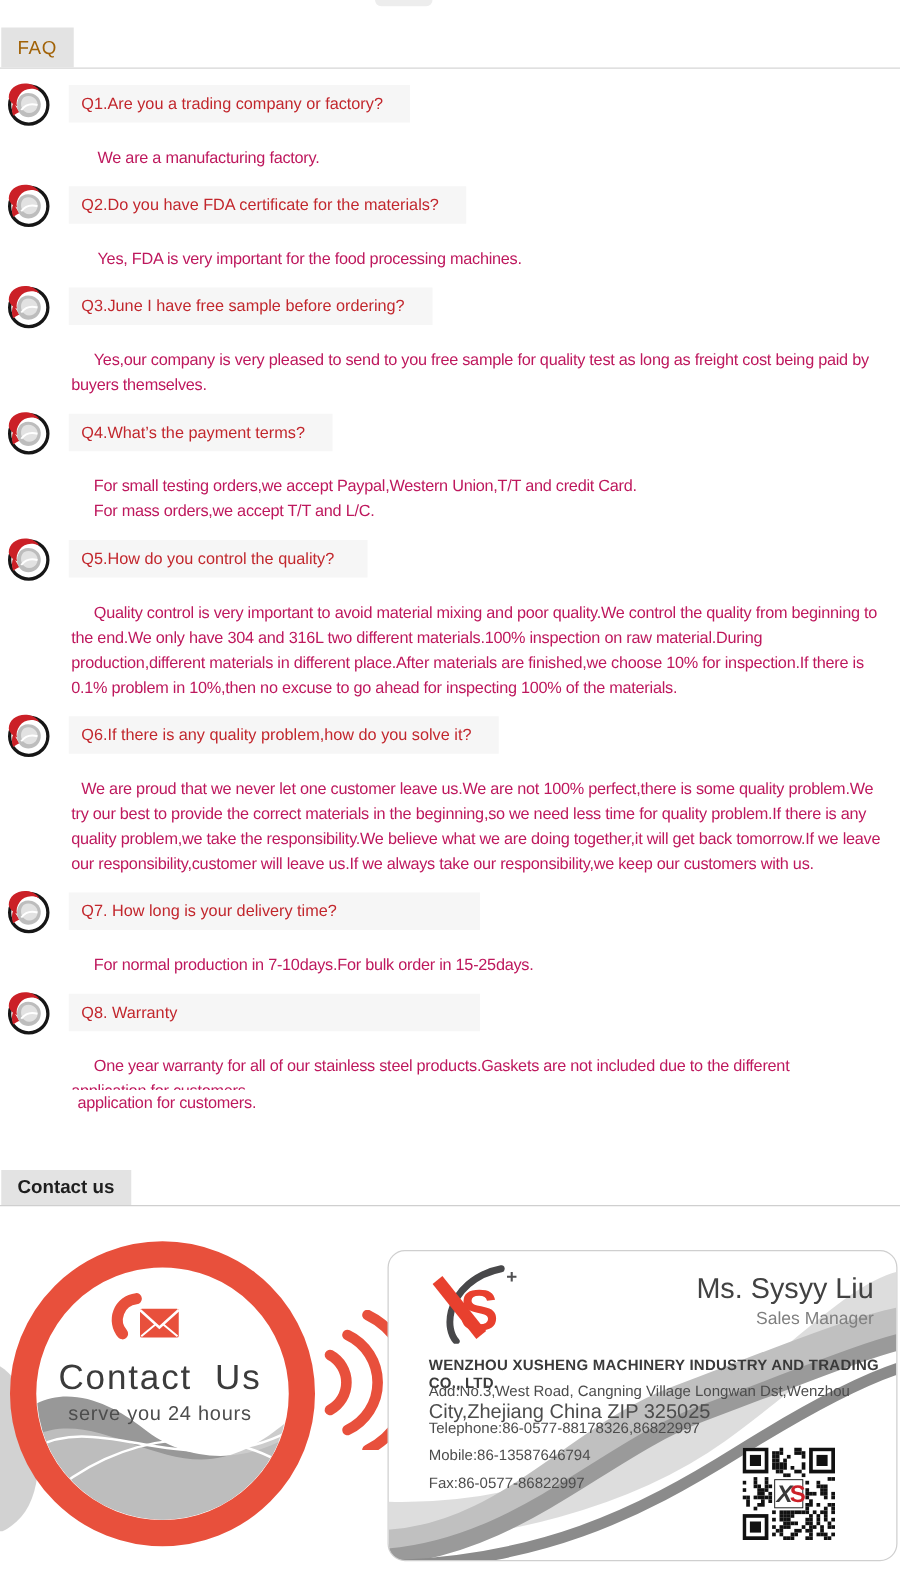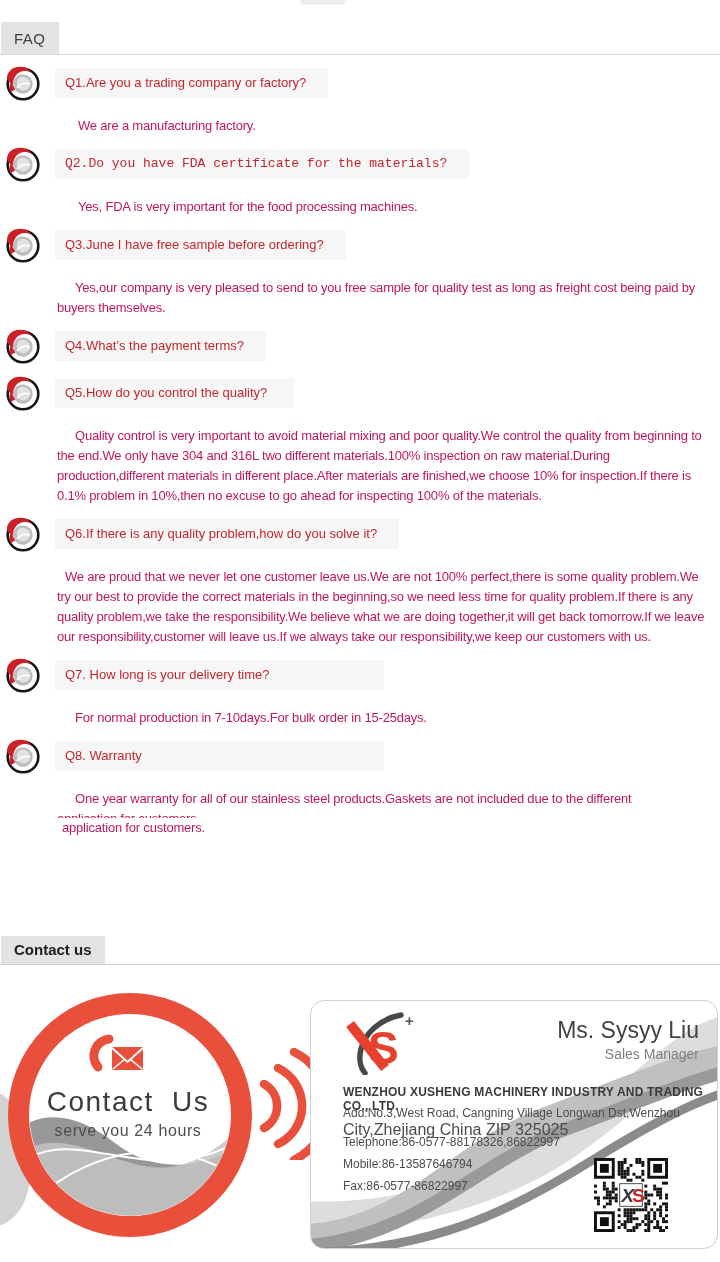--- a/index.html
+++ b/index.html
@@ -3,21 +3,21 @@
 <meta charset="utf-8">
 <style>
   html,body{margin:0;padding:0;background:#fff;}
   .page{position:relative;width:720px;height:1262px;overflow:hidden;background:#fff;
         font-family:"Liberation Sans",sans-serif;color:#1c1c1c;}
   .smudge{position:absolute;top:0;left:300px;width:46px;height:5px;background:#ededed;border-radius:0 0 10px 10px;}
 
   
   .tab-row{position:relative;margin-top:22px;border-bottom:1px solid #d6d6d6;padding-left:1px;}
   .tab{display:inline-block;background:var(--tab-bg,#e3e3e3);padding:8px 13px 7px;font-size:15px;
-       color:#404040;letter-spacing:.5px;}
+       color:#a16207;letter-spacing:.5px;}
   .contact-row{position:absolute;top:936px;left:0;width:720px;border-bottom:1px solid #cfcfcf;margin-top:0;}
   .contact-row .tab{font-weight:700;color:#1e1e1e;padding:5px 13px 6px;letter-spacing:0;}
 
   
   #faq-list{position:relative;}
   .faq-item{display:flex;align-items:flex-start;margin-top:13px;}
   .mascot{flex:0 0 38px;width:38px;height:38px;margin:-4px 0 0 4px;}
   .qbar{display:inline-block;white-space:nowrap;margin-left:13px;background:var(--bar-bg,#f6f6f6);
         height:30px;line-height:30px;padding:0 22px 0 10px;color:var(--q-red,#c2272d);font-size:13px;}
   .answers{margin:14px 8px 0 57px;font-size:13px;line-height:20px;letter-spacing:-0.2px;color:#be185d;}
@@ -79,21 +79,21 @@
       <div class="mascot">
         <svg viewBox="0 0 38 38" width="38" height="38" overflow="visible">
           <circle cx="19" cy="20" r="15.3" fill="#fff" stroke="#161616" stroke-width="2.6"></circle>
           <path d="M3,14 C3,6 11,1.5 19,3 C23,3.8 26,6 27.5,8.5 C21,5.5 15,7 11.8,11.5 C9.5,14.7 8.8,18 9.6,21 C6.2,19.6 3.6,17 3,14 Z" fill="#cb2027"></path>
           <path d="M6.5,28.5 C5.2,25 5.2,21 6.8,18 L11.5,25.5 C9.6,26.3 8,27.3 6.5,28.5 Z" fill="#cb2027"></path>
           <path d="M14,11.5 C19.5,8.8 26.5,11.5 28.2,17 C29.8,22.3 26.8,27.8 21.5,29.4 C15.8,31 10.6,27.6 9.8,21.8 C9.2,17.2 11,13 14,11.5 Z" fill="#bdbdbd"></path>
           <path d="M15.5,13.5 C19,11.8 23.5,13.2 25.3,16.6 C27,19.8 25.8,23.9 22.6,25.6 C19,27.5 14.8,25.9 13.4,22.2 C12.2,18.9 13,15 15.5,13.5 Z" fill="#e2e2e2"></path>
           <path d="M13,24 C16,20 21,18.5 26,20" stroke="#fff" stroke-width="1.6" fill="none"></path>
         </svg>
       </div>
-      <span class="qbar" style="min-width: 269px; font-family: Liberation Mono, monospace;">Q2.Do you have FDA certificate for the materials?</span>
+      <span class="qbar" style="min-width: 269px;">Q2.Do you have FDA certificate for the materials?</span>
     </div>
     <div class="answers">
         <div class="ans-p" style="text-indent: 21px;">Yes, FDA is very important for the food processing machines.</div>
       </div>
 
     <div class="faq-item">
       <div class="mascot">
         <svg viewBox="0 0 38 38" width="38" height="38" overflow="visible">
           <circle cx="19" cy="20" r="15.3" fill="#fff" stroke="#161616" stroke-width="2.6"></circle>
           <path d="M3,14 C3,6 11,1.5 19,3 C23,3.8 26,6 27.5,8.5 C21,5.5 15,7 11.8,11.5 C9.5,14.7 8.8,18 9.6,21 C6.2,19.6 3.6,17 3,14 Z" fill="#cb2027"></path>
@@ -115,20 +115,24 @@
           <circle cx="19" cy="20" r="15.3" fill="#fff" stroke="#161616" stroke-width="2.6"></circle>
           <path d="M3,14 C3,6 11,1.5 19,3 C23,3.8 26,6 27.5,8.5 C21,5.5 15,7 11.8,11.5 C9.5,14.7 8.8,18 9.6,21 C6.2,19.6 3.6,17 3,14 Z" fill="#cb2027"></path>
           <path d="M6.5,28.5 C5.2,25 5.2,21 6.8,18 L11.5,25.5 C9.6,26.3 8,27.3 6.5,28.5 Z" fill="#cb2027"></path>
           <path d="M14,11.5 C19.5,8.8 26.5,11.5 28.2,17 C29.8,22.3 26.8,27.8 21.5,29.4 C15.8,31 10.6,27.6 9.8,21.8 C9.2,17.2 11,13 14,11.5 Z" fill="#bdbdbd"></path>
           <path d="M15.5,13.5 C19,11.8 23.5,13.2 25.3,16.6 C27,19.8 25.8,23.9 22.6,25.6 C19,27.5 14.8,25.9 13.4,22.2 C12.2,18.9 13,15 15.5,13.5 Z" fill="#e2e2e2"></path>
           <path d="M13,24 C16,20 21,18.5 26,20" stroke="#fff" stroke-width="1.6" fill="none"></path>
         </svg>
       </div>
       <span class="qbar" style="min-width: 167px;">Q4.What’s the payment terms?</span>
     </div>
+    <div class="answers">
+        <div class="ans-p" style="text-indent: 18px;">For small testing orders,we accept Paypal,Western Union,T/T and credit Card.</div>
+        <div class="ans-p" style="text-indent: 18px;">For mass orders,we accept T/T and L/C.</div>
+      </div>
 
     <div class="faq-item">
       <div class="mascot">
         <svg viewBox="0 0 38 38" width="38" height="38" overflow="visible">
           <circle cx="19" cy="20" r="15.3" fill="#fff" stroke="#161616" stroke-width="2.6"></circle>
           <path d="M3,14 C3,6 11,1.5 19,3 C23,3.8 26,6 27.5,8.5 C21,5.5 15,7 11.8,11.5 C9.5,14.7 8.8,18 9.6,21 C6.2,19.6 3.6,17 3,14 Z" fill="#cb2027"></path>
           <path d="M6.5,28.5 C5.2,25 5.2,21 6.8,18 L11.5,25.5 C9.6,26.3 8,27.3 6.5,28.5 Z" fill="#cb2027"></path>
           <path d="M14,11.5 C19.5,8.8 26.5,11.5 28.2,17 C29.8,22.3 26.8,27.8 21.5,29.4 C15.8,31 10.6,27.6 9.8,21.8 C9.2,17.2 11,13 14,11.5 Z" fill="#bdbdbd"></path>
           <path d="M15.5,13.5 C19,11.8 23.5,13.2 25.3,16.6 C27,19.8 25.8,23.9 22.6,25.6 C19,27.5 14.8,25.9 13.4,22.2 C12.2,18.9 13,15 15.5,13.5 Z" fill="#e2e2e2"></path>
           <path d="M13,24 C16,20 21,18.5 26,20" stroke="#fff" stroke-width="1.6" fill="none"></path>

